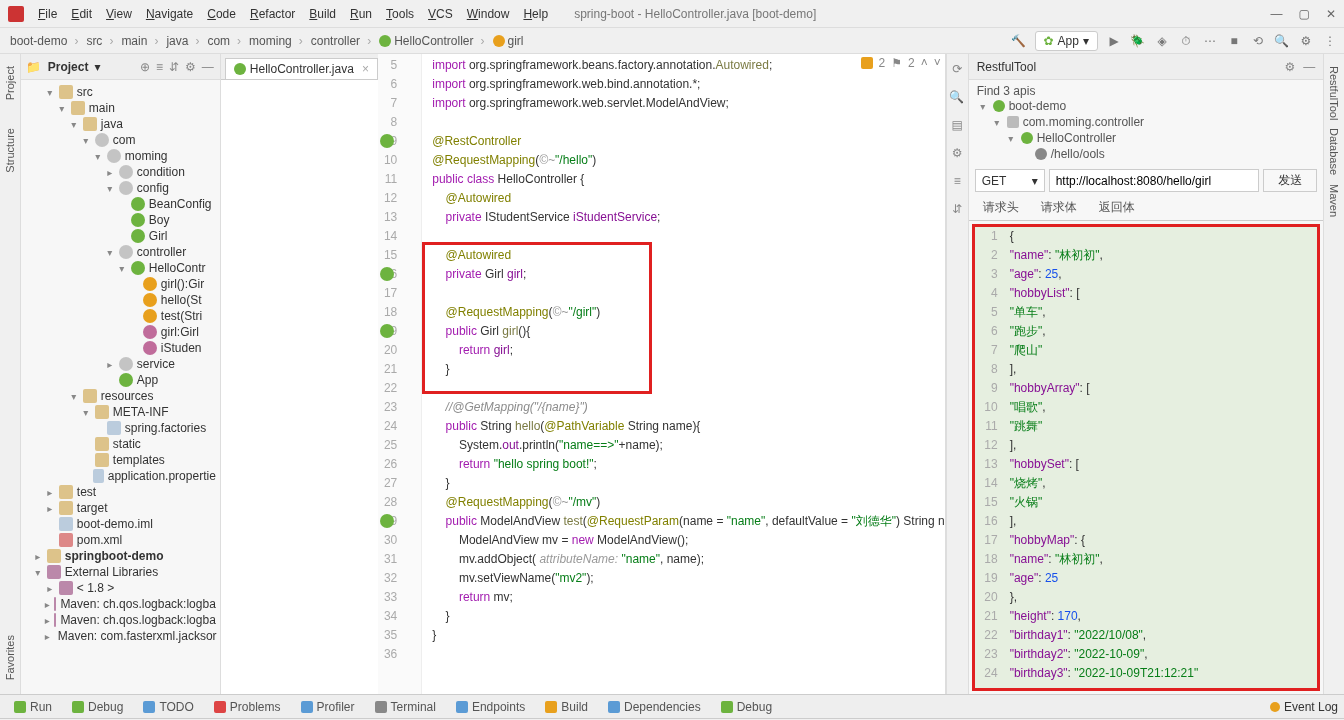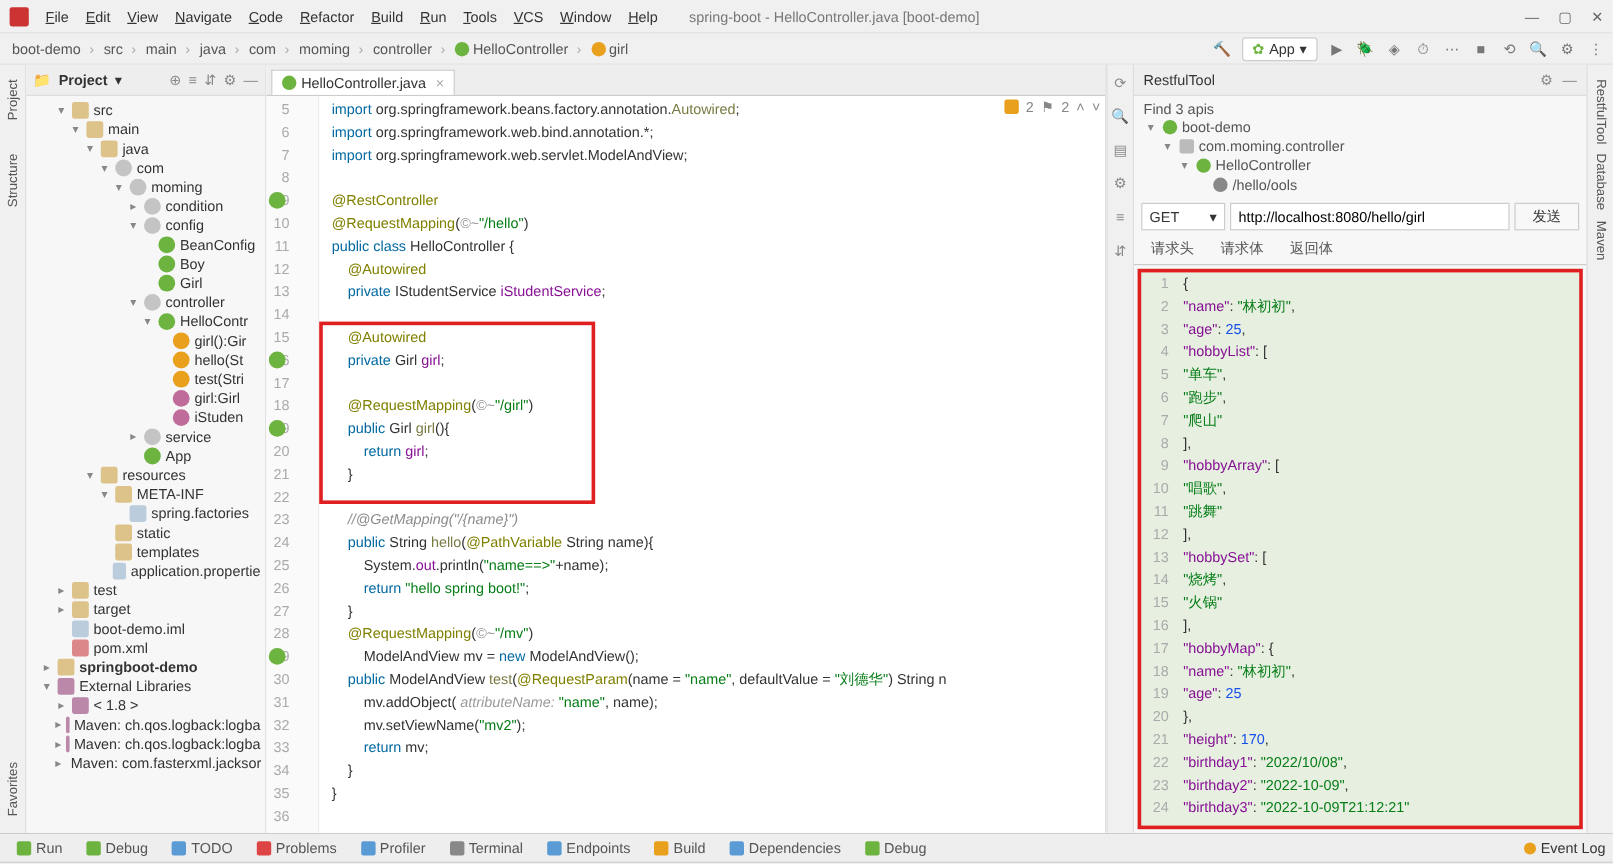--- a/index.html
+++ b/index.html
@@ -36,32 +36,32 @@
 .tree .ico { width:14px; height:14px; margin:0 4px; display:inline-block; border-radius:2px; }
 .tree .ico.folder { background:#ddc38a; }
 .tree .ico.pkg { background:#c4c4c4; border-radius:50%; }
 .tree .ico.cls { background:#6db33f; border-radius:50%; }
 .tree .ico.m { background:#e8a01d; border-radius:50%; }
 .tree .ico.f { background:#c06c9b; border-radius:50%; }
 .tree .ico.file { background:#bcd; }
 .tree .ico.xml { background:#d88; }
 .tree .ico.lib { background:#b8a; }
 .tree .bold { font-weight:bold; }
-.editor { flex:1; background:#fff; display:flex; flex-direction:column; border-right:1px solid #ddd; }
+.editor { flex:1; background:#fff; display:flex; flex-direction:row; border-right:1px solid #ddd; }
 .tabs { height:26px; display:flex; align-items:end; background:#eee; border-bottom:1px solid #ccc; }
 .tab { background:#fff; border:1px solid #ccc; border-bottom:none; padding:3px 8px; margin-left:4px; display:flex; align-items:center; gap:4px; font-size:12px; }
 .tab .ci { width:12px; height:12px; border-radius:50%; background:#6db33f; }
 .tab .cx { color:#aaa; margin-left:4px; cursor:pointer; }
 .code { flex:1; display:flex; overflow:hidden; position:relative; font-family:Consolas,monospace; }
 .gutter { background:#fafafa; color:#aaa; text-align:right; padding:2px 24px 2px 6px; user-select:none; border-right:1px solid #eee; position:relative; }
 .gutter .ln { height:19px; line-height:19px; position:relative; }
 .gutter .gic { position:absolute; right:3px; top:2px; width:14px; height:14px; border-radius:50%; background:#6db33f; }
 .src { flex:1; padding:2px 0 2px 10px; position:relative; }
 .src .line { height:19px; line-height:19px; white-space:pre; }
-.kw { color:#0369a1; }
+.kw { color:#a21caf; }
 .ann { color:#808000; }
 .str { color:#067D17; }
 .fn { color:#7A7A43; }
 .param { color:#999; font-style:italic; }
 .fld { color:#871094; }
 .cmt { color:#8C8C8C; font-style:italic; }
 .src .redbox { position:absolute; border:3px solid #e02020; pointer-events:none; }
 .warnbar { position:absolute; right:4px; top:2px; display:flex; align-items:center; gap:6px; font-size:11px; color:#888; }
 .warnbar .y { width:12px;height:12px;background:#e8a01d;border-radius:2px;display:inline-block; }
 .restpanel { width:400px; background:#f7f7f7; display:flex; }
@@ -446,22 +446,22 @@
           <div class="line">    <span class="kw">public</span> Girl <span class="fn">girl</span>(){</div>
           <div class="line">        <span class="kw">return</span> <span class="fld">girl</span>;</div>
           <div class="line">    }</div>
           <div class="line"></div>
           <div class="line">    <span class="cmt">//@GetMapping("/{name}")</span></div>
           <div class="line">    <span class="kw">public</span> String <span class="fn">hello</span>(<span class="ann">@PathVariable</span> String name){</div>
           <div class="line">        System.<span class="fld">out</span>.println(<span class="str">"name==&gt;"</span>+name);</div>
           <div class="line">        <span class="kw">return</span> <span class="str">"hello spring boot!"</span>;</div>
           <div class="line">    }</div>
           <div class="line">    <span class="ann">@RequestMapping</span>(<span class="param">©~</span><span class="str">"/mv"</span>)</div>
+          <div class="line">    <span class="kw">public</span> ModelAndView <span class="fn">test</span>(<span class="ann">@RequestParam</span>(name = <span class="str">"name"</span>, defaultValue = <span class="str">"刘德华"</span>) String n</div>
           <div class="line">        ModelAndView mv = <span class="kw">new</span> ModelAndView();</div>
-          <div class="line">    <span class="kw">public</span> ModelAndView <span class="fn">test</span>(<span class="ann">@RequestParam</span>(name = <span class="str">"name"</span>, defaultValue = <span class="str">"刘德华"</span>) String n</div>
           <div class="line">        mv.addObject( <span class="param">attributeName:</span> <span class="str">"name"</span>, name);</div>
           <div class="line">        mv.setViewName(<span class="str">"mv2"</span>);</div>
           <div class="line">        <span class="kw">return</span> mv;</div>
           <div class="line">    }</div>
           <div class="line">}</div>
           <div class="line"></div>
         </div>
     </div>
   </div>
 

